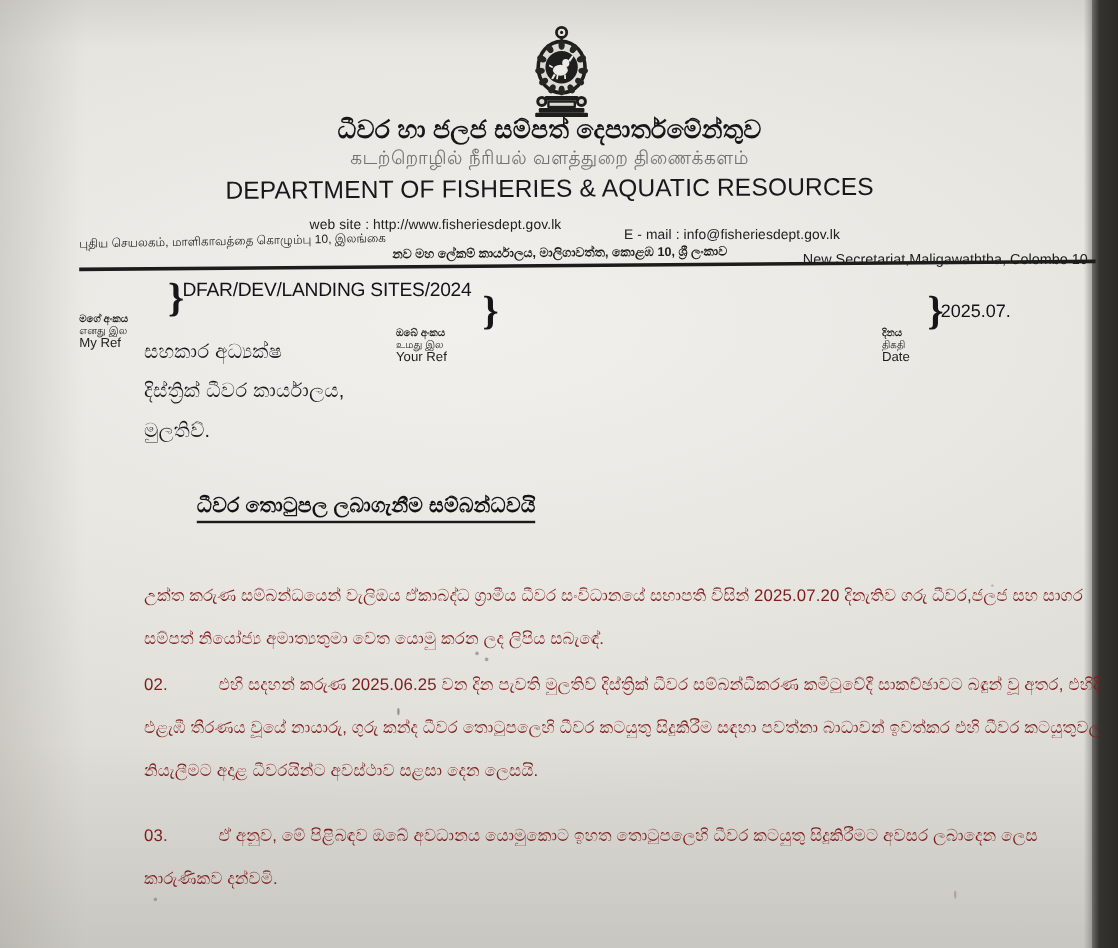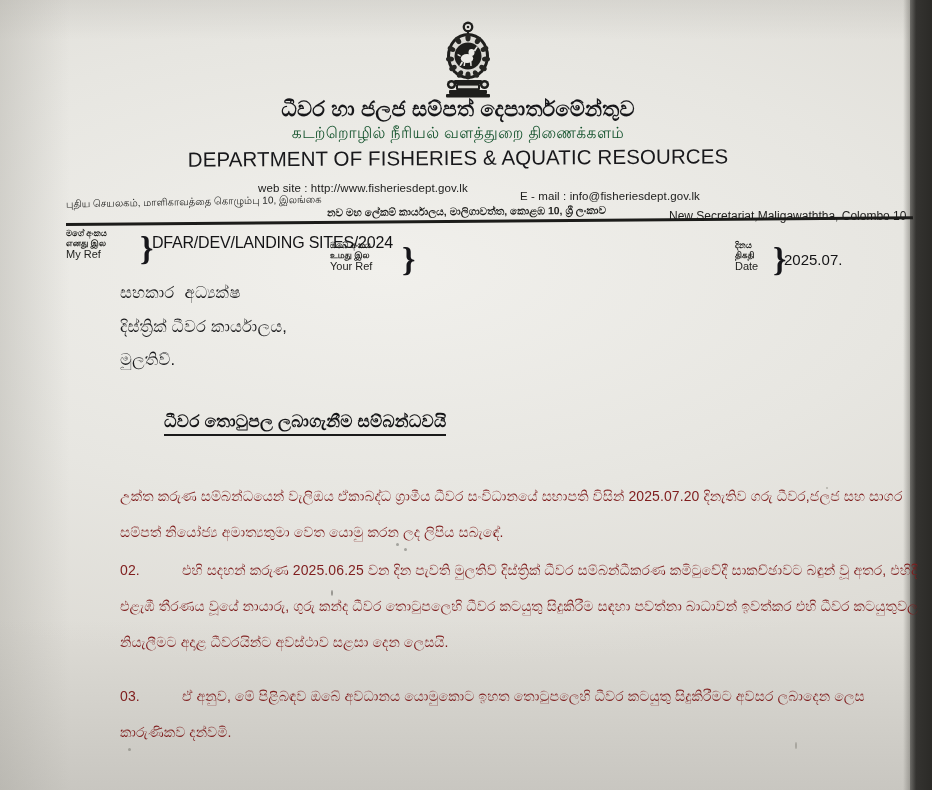--- a/index.html
+++ b/index.html
@@ -70,21 +70,21 @@
   #title-sinhala {
     top: 97px;
     font-weight: bold;
     font-size: 21px;
     letter-spacing: .2px;
     color: #17171a;
   }
   #title-tamil {
     top: 124px;
     font-size: 15.5px;
-    color: #14532d;
+    color: #737373;
     letter-spacing: .4px;
   }
   #title-english {
     top: 146px;
     font-size: 20.5px;
     letter-spacing: .1px;
     color: #18181b;
     transform: rotate(-0.35deg);
   }
 
@@ -121,23 +121,24 @@
     transform-origin: left center;
   }
 
   
   .ref-labels {
     position: absolute;
     font-size: 9.5px;
     line-height: 1.18;
     color: #1d1d1b;
     text-align: left;
+    margin-top: 32px;
   }
   .ref-labels .l-sin { font-weight: bold; font-size: 8.5px; display: block; }
-  .ref-labels .l-tam { font-weight: bold; font-size: 8.5px; display: block; }
+  .ref-labels .l-tam { font-weight: normal; font-size: 8.5px; display: block; }
   .ref-labels .l-eng { display: block; font-size: 11px; }
 
   #myref-labels { left: 66px; top: 228px; }
   #yourref-labels { left: 330px; top: 240px; }
   #date-labels    { left: 735px; top: 240px; }
 
   .brace {
     position: absolute;
     font-size: 34px;
     line-height: 1;
@@ -157,21 +158,21 @@
   #date-value {
     position: absolute; left: 784px; top: 251px;
     font-size: 15px; color: #141416; white-space: nowrap;
   }
 
   
   .addressee {
     position: absolute; left: 120px;
     font-size: 16.5px; color: #1a1a1c; letter-spacing: .2px;
   }
-  #addressee-1 { top: 284px; font-family: Liberation Mono, monospace; }
+  #addressee-1 { top: 284px; }
   #addressee-2 { top: 317px; }
   #addressee-3 { top: 350px; }
 
   #subject-line {
     position: absolute; left: 120px; top: 412px;
     font-size: 17px; font-weight: bold; color: #141416;
     border-bottom: 2px solid #1a1a1a;
     padding-bottom: 2px;
     letter-spacing: .2px;
     margin-left: 44px;

